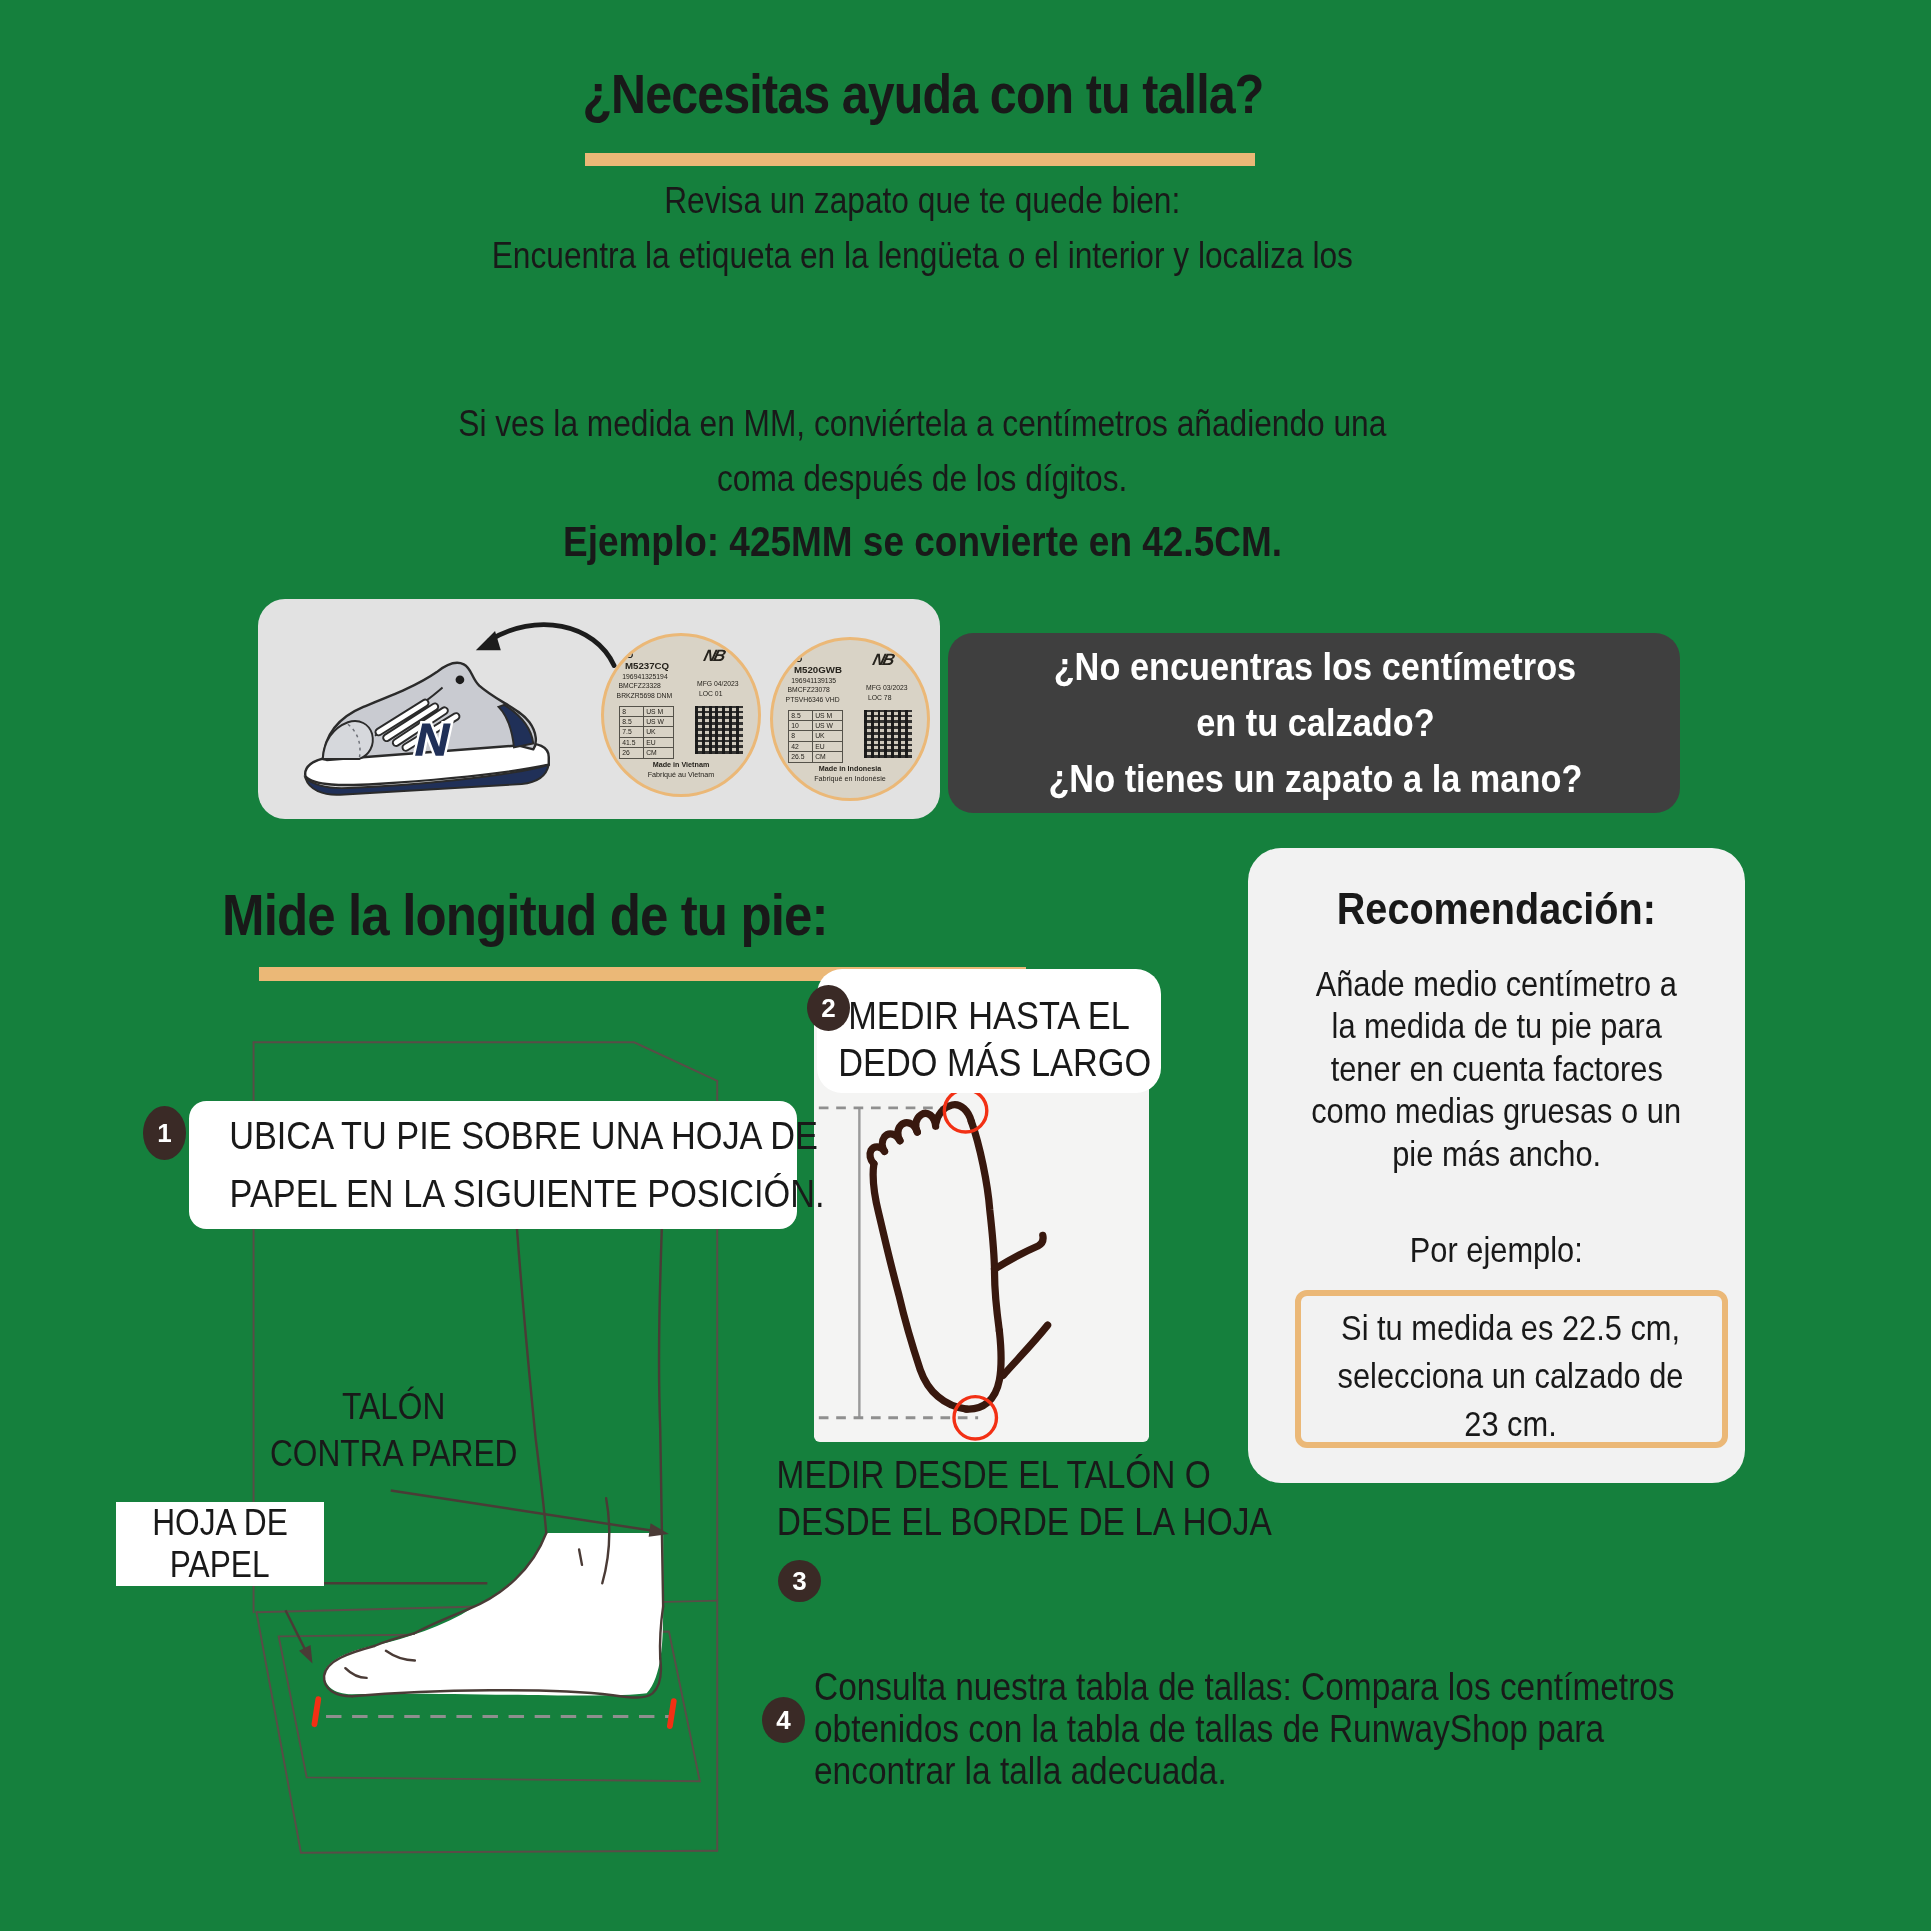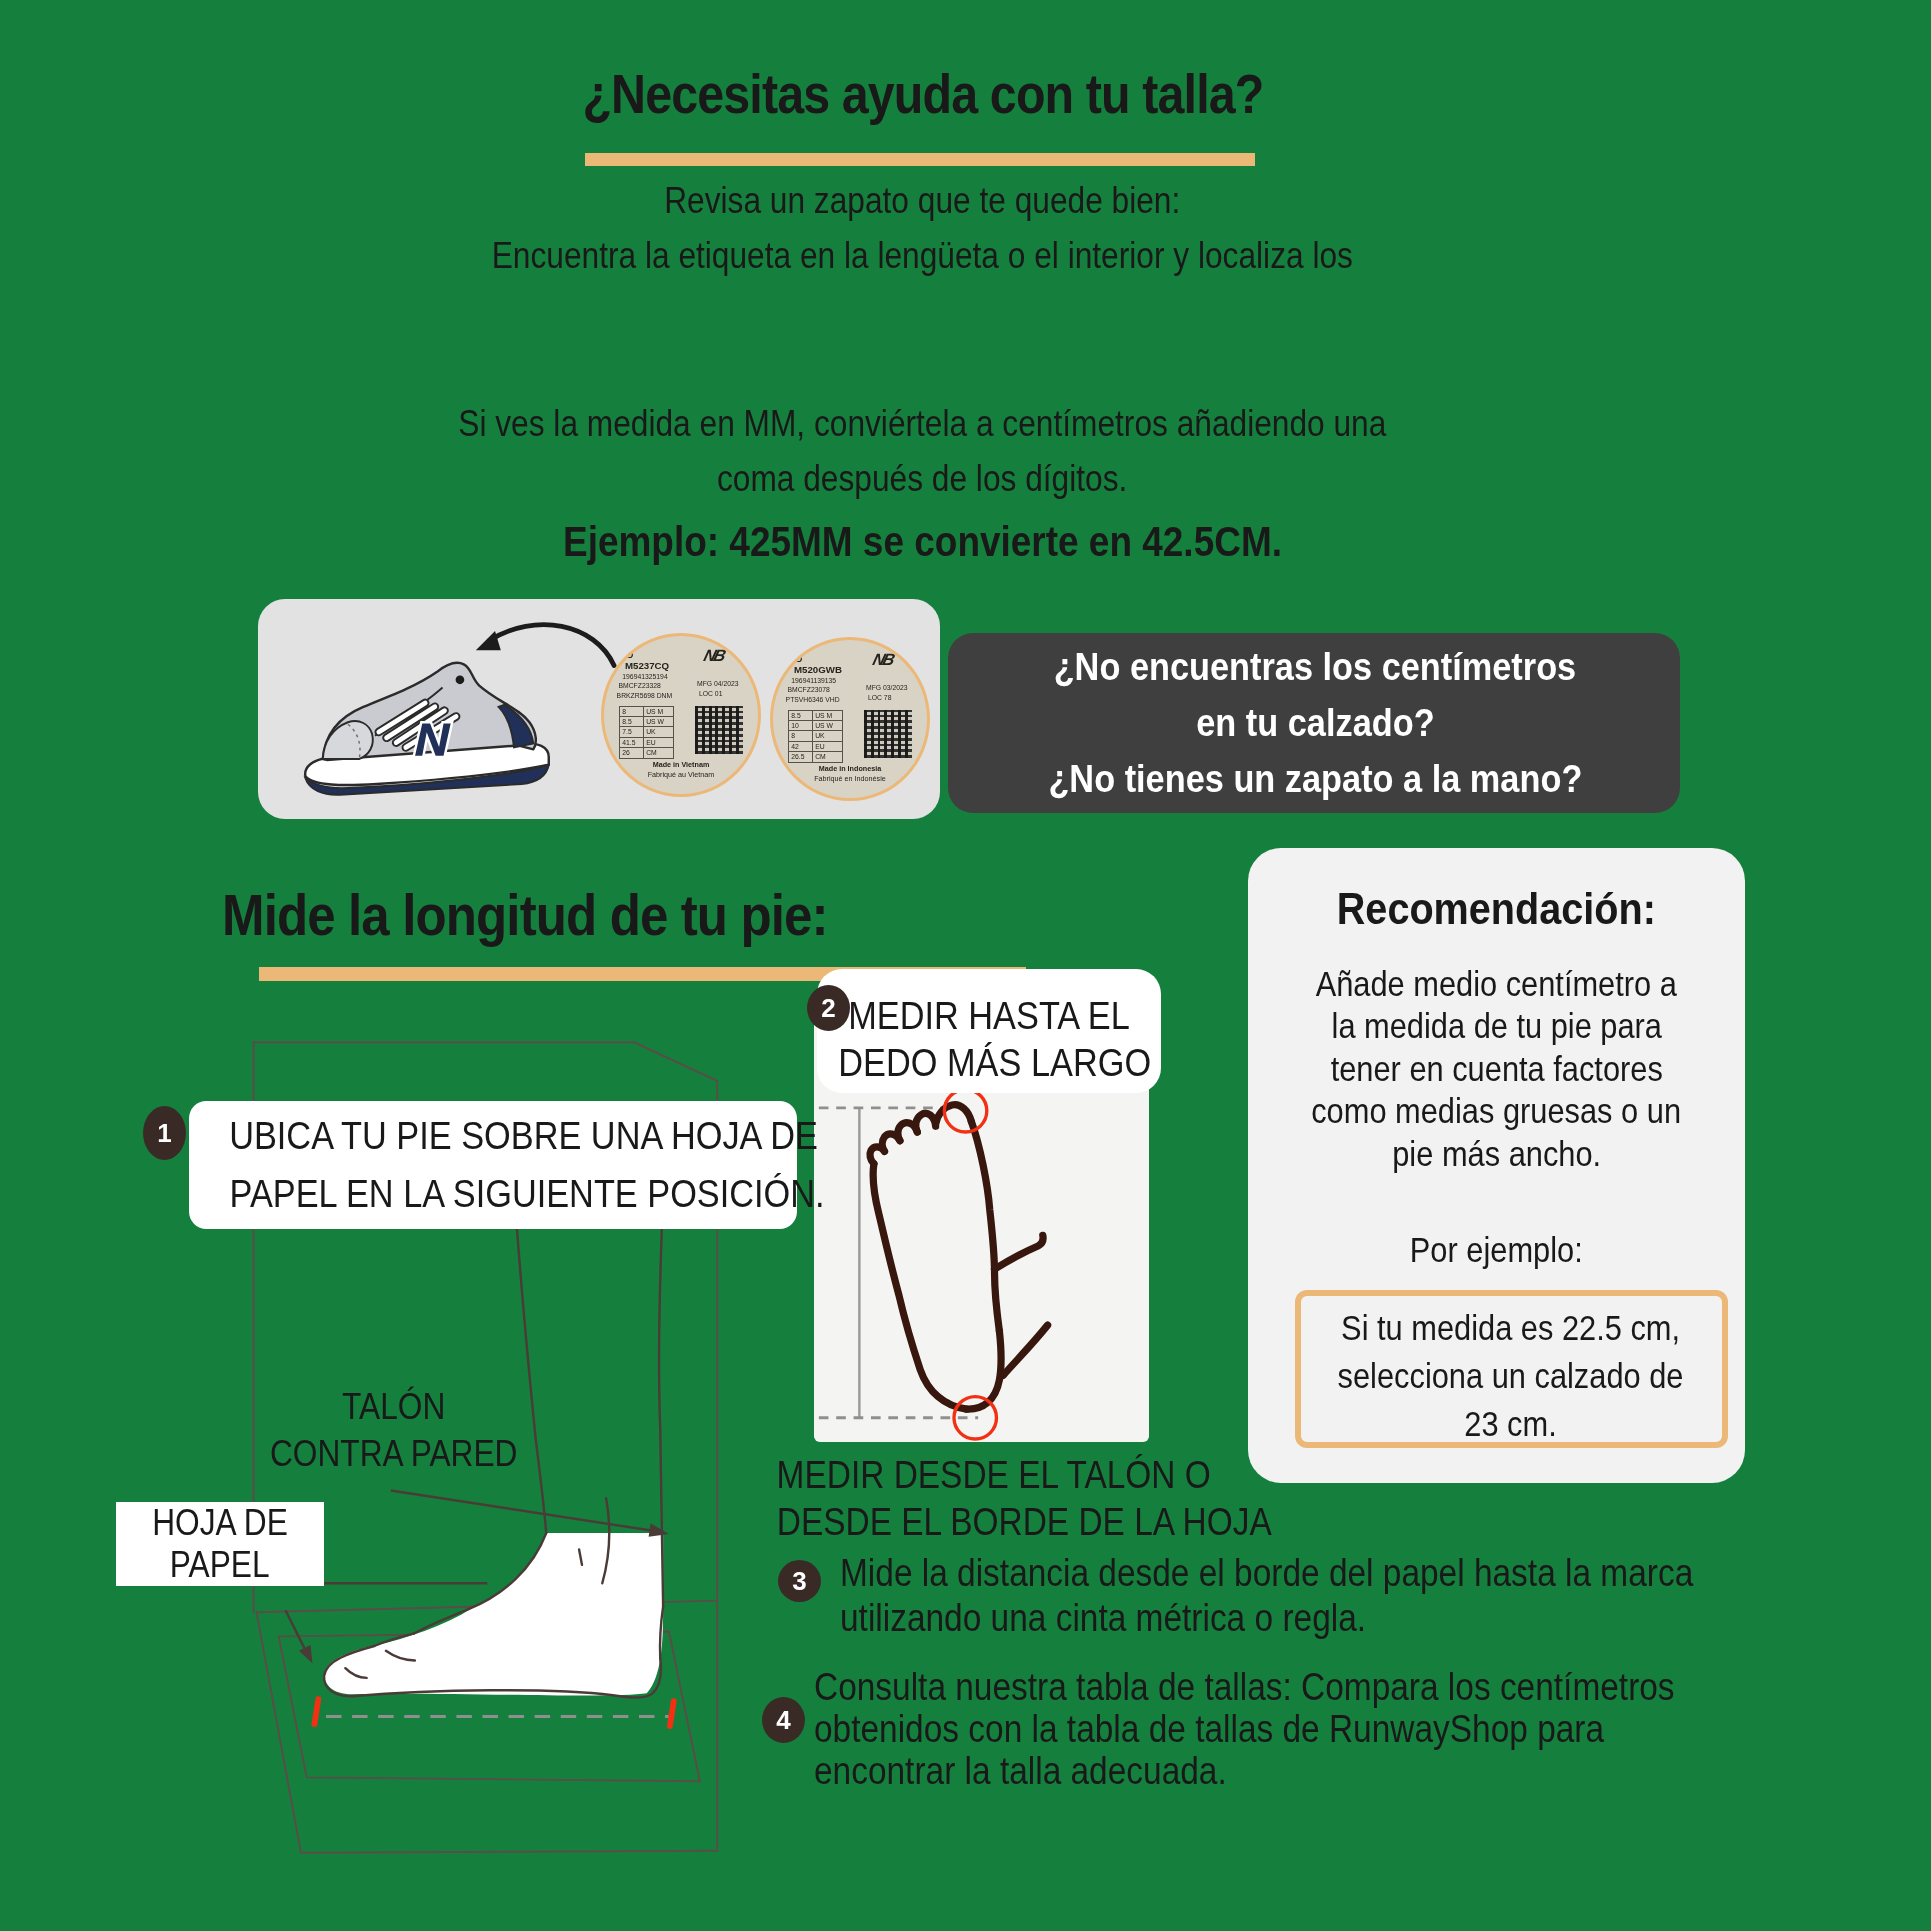--- a/index.html
+++ b/index.html
@@ -285,24 +285,20 @@
     </div>
 
   <div id="sole-caption" class="abs">
     <div class="capline"><span class="cond">MEDIR DESDE EL TALÓN O</span></div>
     <div class="capline"><span class="cond">DESDE EL BORDE DE LA HOJA</span></div>
   </div>
 
   <div id="badge3" class="abs badge">
       <span>3</span>
     </div>
-  <div id="step3" class="abs">
-    <div class="s3line"><span class="condL">Mide la distancia desde el borde del papel hasta la marca</span></div>
-    <div class="s3line"><span class="condL">utilizando una cinta métrica o regla.</span></div>
-  </div>
 
   <div id="badge4" class="abs badge">
       <span>4</span>
     </div>
   <div id="step4" class="abs">
     <div class="s4line"><span class="condL">Consulta nuestra tabla de tallas: Compara los centímetros</span></div>
     <div class="s4line"><span class="condL">obtenidos con la tabla de tallas de RunwayShop para</span></div>
     <div class="s4line"><span class="condL">encontrar la talla adecuada.</span></div>
   </div>
 

